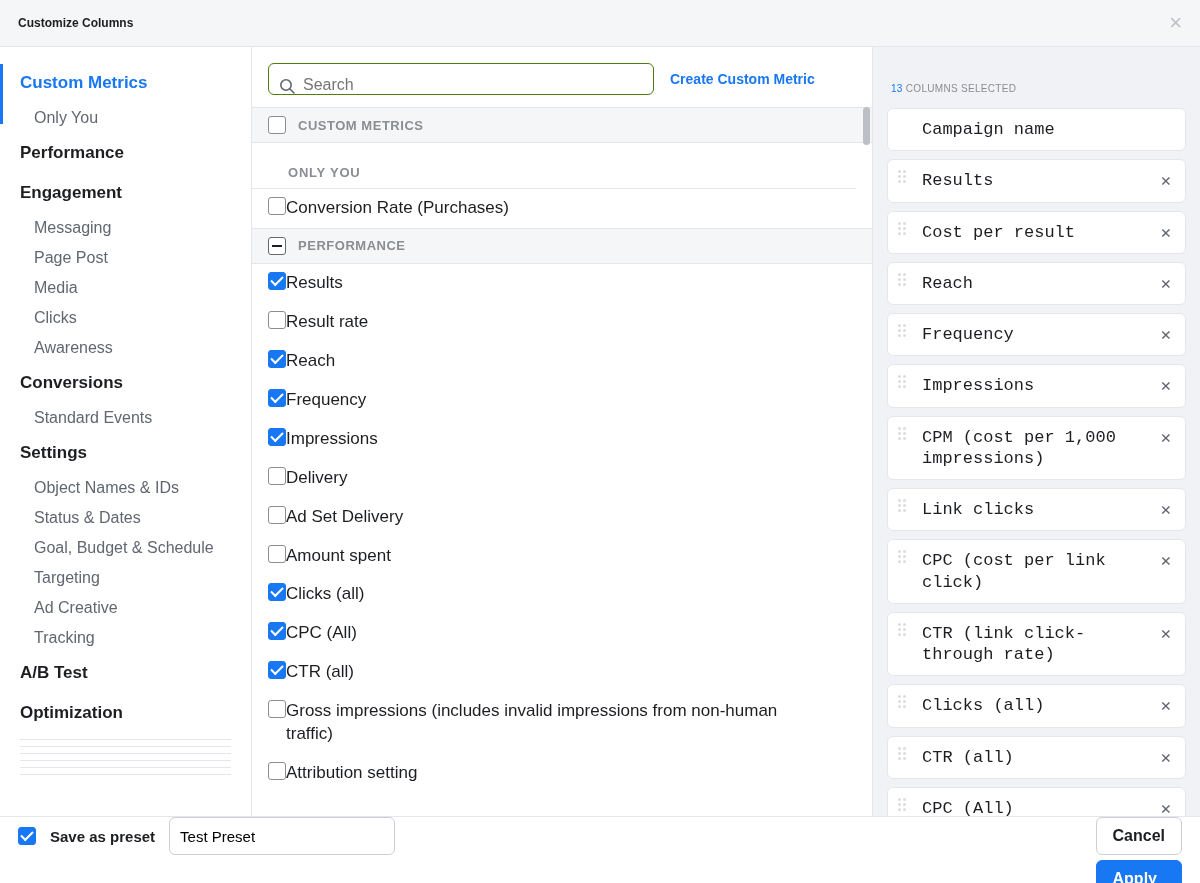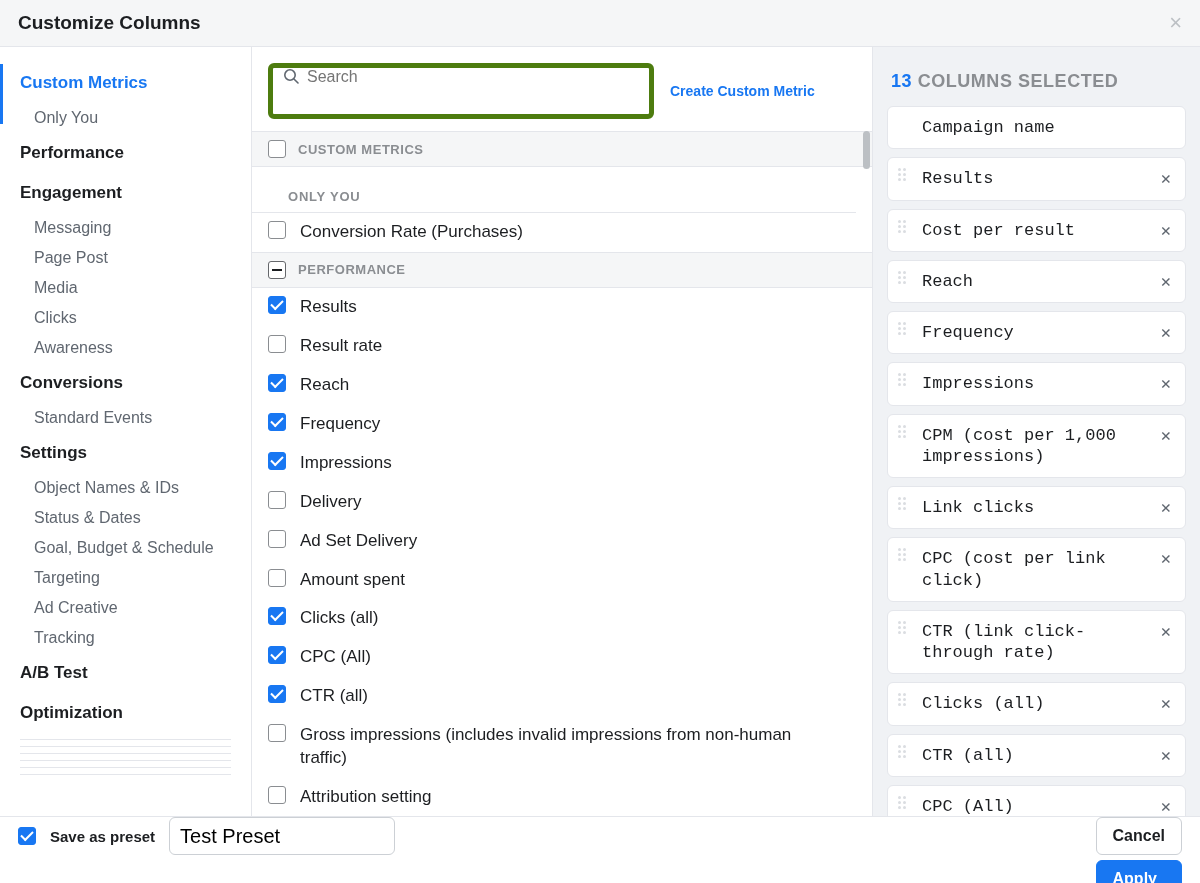--- a/index.html
+++ b/index.html
@@ -1,66 +1,66 @@
 <!DOCTYPE html>
 <html><head>
 <meta charset="utf-8">
 <style>
   * { box-sizing: border-box; margin: 0; padding: 0; }
   html, body { width: 1200px; height: 883px; font-family: Helvetica, Arial, sans-serif; background:#fff; color:#1c1e21; overflow:hidden; }
   .modal { width:1200px; height:883px; display:flex; flex-direction:column; }
   .header { height:47px; background:#f5f6f7; border-bottom:1px solid #e4e6eb; display:flex; align-items:center; padding:0 18px; justify-content:space-between; }
-  .header-title { font-size:19px; font-weight:700; color:#1c1e21; }
+  .header-title { font-size:12px; font-weight:700; color:#1c1e21; }
   .close-x { color:#bcc0c4; font-size:22px; cursor:pointer; line-height:1; }
   .body { flex:1; display:flex; min-height:0; }
   
   .sidebar { width:252px; border-right:1px solid #e4e6eb; padding:16px 0 0 0; overflow:auto; }
   .side-group { padding:0 20px; }
   .side-cat { font-size:17px; font-weight:700; color:#1c1e21; padding:10px 0; cursor:pointer; }
   .side-cat.active { color:#1877f2; position:relative; }
   .active-bar { position:absolute; left:0; top:64px; width:3px; height:60px; background:#1877f2; }
   .side-sub { font-size:16px; color:#606770; padding:6px 0 6px 14px; cursor:pointer; }
   .divider { height:1px; background:#e4e6eb; margin:6px 20px; }
   
   .middle { flex:1; display:flex; flex-direction:column; min-width:0; border-right:1px solid #e4e6eb; }
   .search-row { display:flex; align-items:center; padding:16px 16px 12px 16px; gap:16px; }
-  .search-box { flex:0 0 386px; height:56px; border:5px solid #4d7c0f; border-radius:6px; display:flex; align-items:flex-start; padding:0 10px; background:#fff; }
+  .search-box { flex:0 0 386px; height:32px; border:1px solid #4d7c0f; border-radius:6px; display:flex; align-items:flex-end; padding:0 10px; background:#fff; }
   .search-box svg { flex:0 0 16px; }
   .search-box input { border:none; outline:none; font-size:16px; margin-left:8px; width:100%; color:#606770; }
   .create-link { color:#1877f2; font-size:14px; font-weight:600; cursor:pointer; }
   .metrics-scroll { flex:1; overflow:auto; position:relative; }
   .section-head { background:#f5f6f7; border-top:1px solid #e4e6eb; border-bottom:1px solid #e4e6eb; padding:8px 16px; display:flex; align-items:center; gap:12px; }
   .section-head .label { font-size:13px; font-weight:700; letter-spacing:.04em; color:#8a8d91; text-transform:uppercase; }
   .subhead { font-size:13px; font-weight:600; letter-spacing:.06em; color:#8a8d91; text-transform:uppercase; padding:22px 16px 8px 36px; border-bottom:1px solid #e4e6eb; margin:0 16px 0 0; }
-  .metric-row { display:flex; align-items:flex-start; gap:14px; padding:8px 16px; font-size:17px; color:#1c1e21; }
+  .metric-row { display:flex; align-items:flex-start; padding:8px 16px; font-size:17px; color:#1c1e21; }
   .metric-row .text { padding-top:0px; line-height:1.35; max-width:540px; }
   
   .cb { width:18px; height:18px; border:1px solid #8a8d91; border-radius:3px; flex:0 0 18px; display:flex; align-items:center; justify-content:center; cursor:pointer; background:#fff; }
   .cb.checked { background:#1877f2; border-color:#1877f2; }
   .cb.checked::after { content:""; width:10px; height:5px; border-left:2px solid #fff; border-bottom:2px solid #fff; transform:rotate(-45deg); margin-top:-3px; }
   .cb.indet { background:#fff; border-color:#65676b; }
   .cb.indet::after { content:""; width:10px; height:2px; background:#1c1e21; }
   
   .thumb { position:absolute; right:2px; top:0; width:7px; height:38px; background:#bcc0c4; border-radius:4px; }
   
   .right { width:327px; background:#f0f2f5; padding:16px 14px 0 14px; overflow:auto; }
-  .selected-head { font-size:18px; font-weight:700; letter-spacing:.03em; color:#8a8d91; text-transform:uppercase; margin:8px 4px 14px 4px; }
+  .selected-head { font-size:10px; font-weight:400; letter-spacing:.03em; color:#8a8d91; text-transform:uppercase; margin:20px 4px 14px 4px; }
   .selected-head .count { color:#1877f2; }
   .pill { background:#fff; border:1px solid #e4e6eb; border-radius:6px; margin-bottom:8px; display:flex; align-items:flex-start; padding:10px 10px; font-size:17px; gap:8px;font-family:Liberation Mono, monospace; }
   .pill .drag { width:12px; flex:0 0 12px; display:grid; grid-template-columns:repeat(2,3px); grid-auto-rows:3px; gap:2px; margin-right:4px; }
   .pill .drag span { width:3px; height:3px; background:#dadde1; border-radius:50%; }
   .pill .label { flex:1; line-height:1.25; }
   .pill .rm { color:#606770; font-size:17px; cursor:pointer; padding:0 4px; }
   .pill.locked .drag { visibility:hidden; }
   .pill.locked .rm { visibility:hidden; }
   
   .footer { height:67px; border-top:1px solid #e4e6eb; display:flex; align-items:flex-start; padding:0 18px; background:#fff; }
   .footer-left { display:flex; align-items:center; gap:14px; }
   .preset-label { font-size:15px; font-weight:600; }
-  .preset-input { width:226px; height:38px; border:1px solid #ccd0d5; border-radius:6px; padding:0 10px; font-size:20px; }
+  .preset-input { width:226px; height:38px; border:1px solid #ccd0d5; border-radius:6px; padding:0 10px; font-size:15px; }
   .footer-right { margin-left:auto; display:flex; gap:5px;flex-direction:column; }
   .btn { height:38px; padding:0 16px; border-radius:6px; font-size:16px; font-weight:600; cursor:pointer; display:flex; align-items:center; }
   .btn-secondary { background:#fff; border:1px solid #ccd0d5; color:#1c1e21; }
   .btn-primary { background:#1877f2; border:1px solid #1877f2; color:#fff; }
 </style>
 </head>
 <body>
 
 <div class="modal">
   <div class="header">

